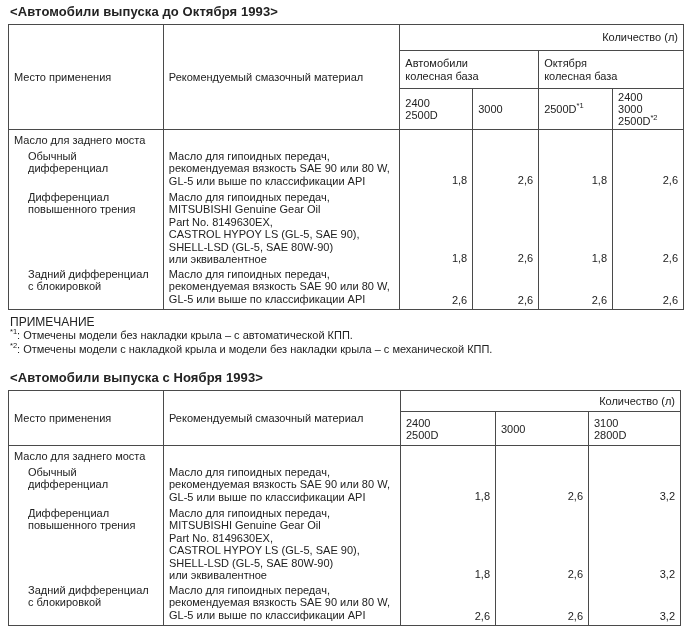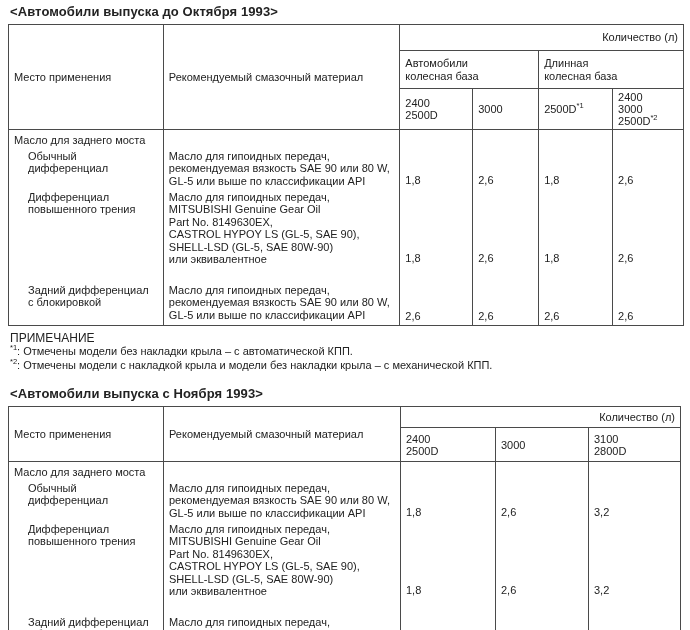--- a/index.html
+++ b/index.html
@@ -45,23 +45,23 @@
     vertical-align:super;
   }
   td.bodycell{
     vertical-align:top;
     padding:5px 5px 6px 5px;
   }
   .group-line{height:13px;}
   .blk{overflow:hidden;}
   .blk.b1{height:38px;margin-top:3px;}
   .blk.b2{height:74px;margin-top:3px;}
-  .blk.b3{height:38px;margin-top:19px;}
+  .blk.b3{height:38px;margin-top:3px;}
   .lbl{padding-left:14px;}
-  .val{display:flex;align-items:flex-end;padding-bottom:1px;}
+  .val{display:flex;align-items:flex-end;padding-bottom:1px;justify-content:flex-end;}
   .notes{margin:5px 0 0 2px;}
   .notes-title{font-size:12px;line-height:14px;}
   .note-line{font-size:11px;line-height:13.5px;}
   .note-line sup.sup-mark{vertical-align:super;}
   .title2{margin-top:14px;}
 </style>
 </head>
 <body>
 
 <div class="section-title">&lt;Автомобили выпуска до Октября 1993&gt;</div>
@@ -77,21 +77,21 @@
   </colgroup>
   <tbody>
   <tr class="hr1">
     <td rowspan="3">Место применения</td>
     <td rowspan="3">Рекомендуемый смазочный материал</td>
     <td colspan="4" class="cell-qty">Количество (л)</td>
   </tr>
   <tr class="hr2">
     <td colspan="2" class="pre">Автомобили
 колесная база</td>
-    <td colspan="2" class="pre">Длинная
+    <td colspan="2" class="pre">Октября
 колесная база</td>
   </tr>
   <tr class="hr3">
     <td><span class="pre">2400
 2500D</span></td>
     <td><span class="pre">3000</span></td>
     <td><span class="pre">2500D</span><sup class="sup-mark">*1</sup></td>
     <td><span class="pre">2400
 3000
 2500D</span><sup class="sup-mark">*2</sup></td>

